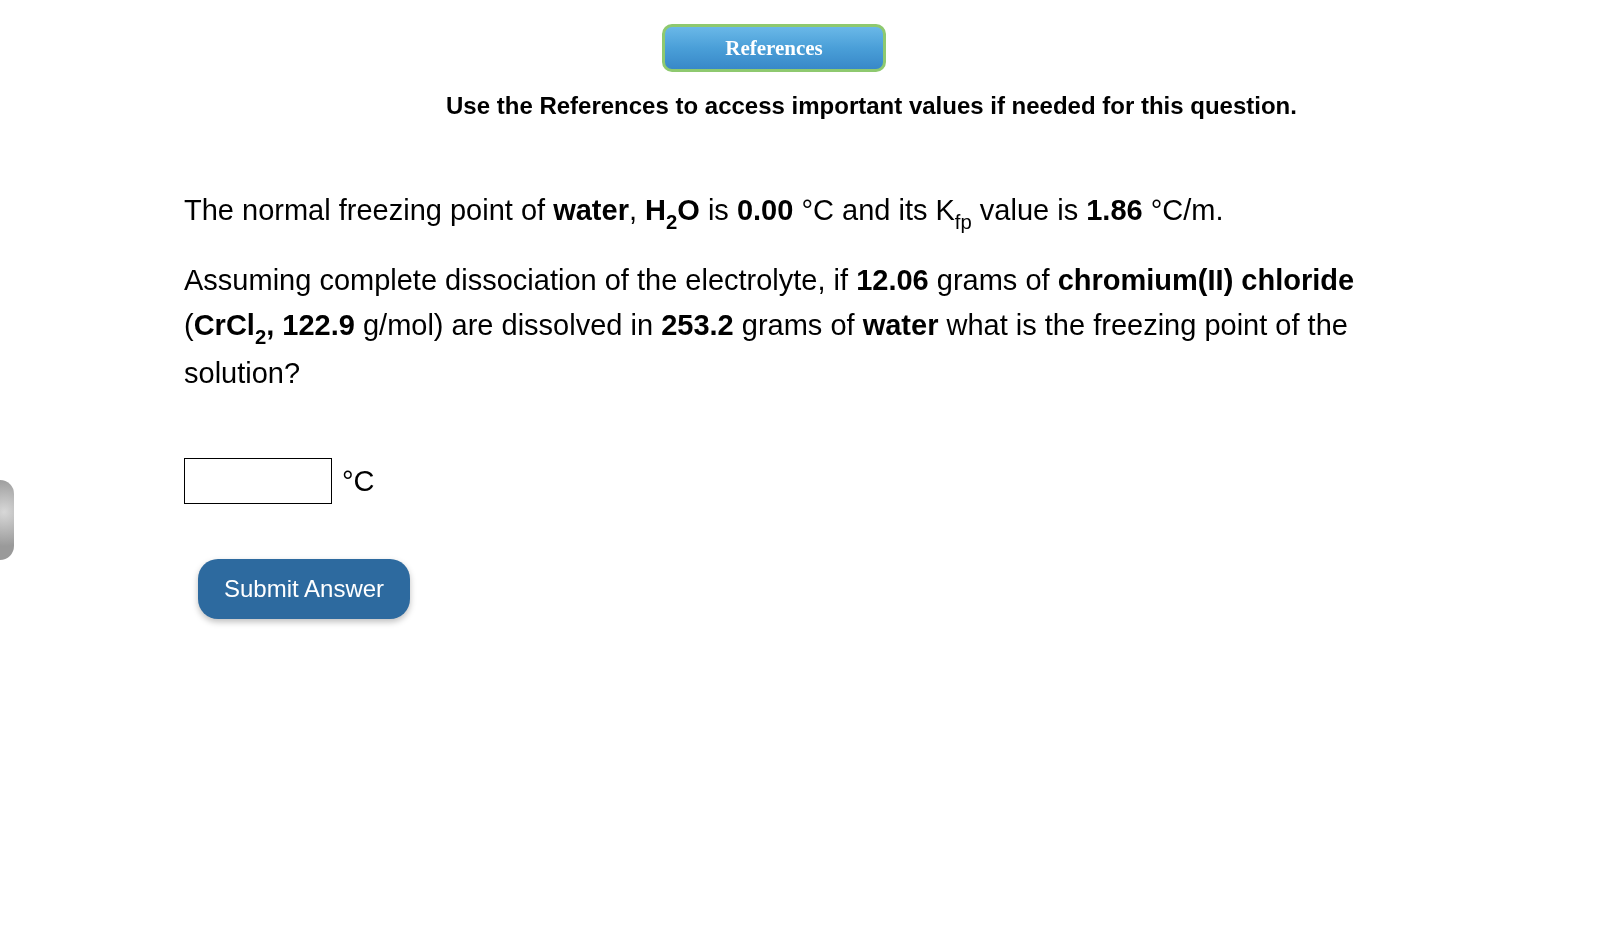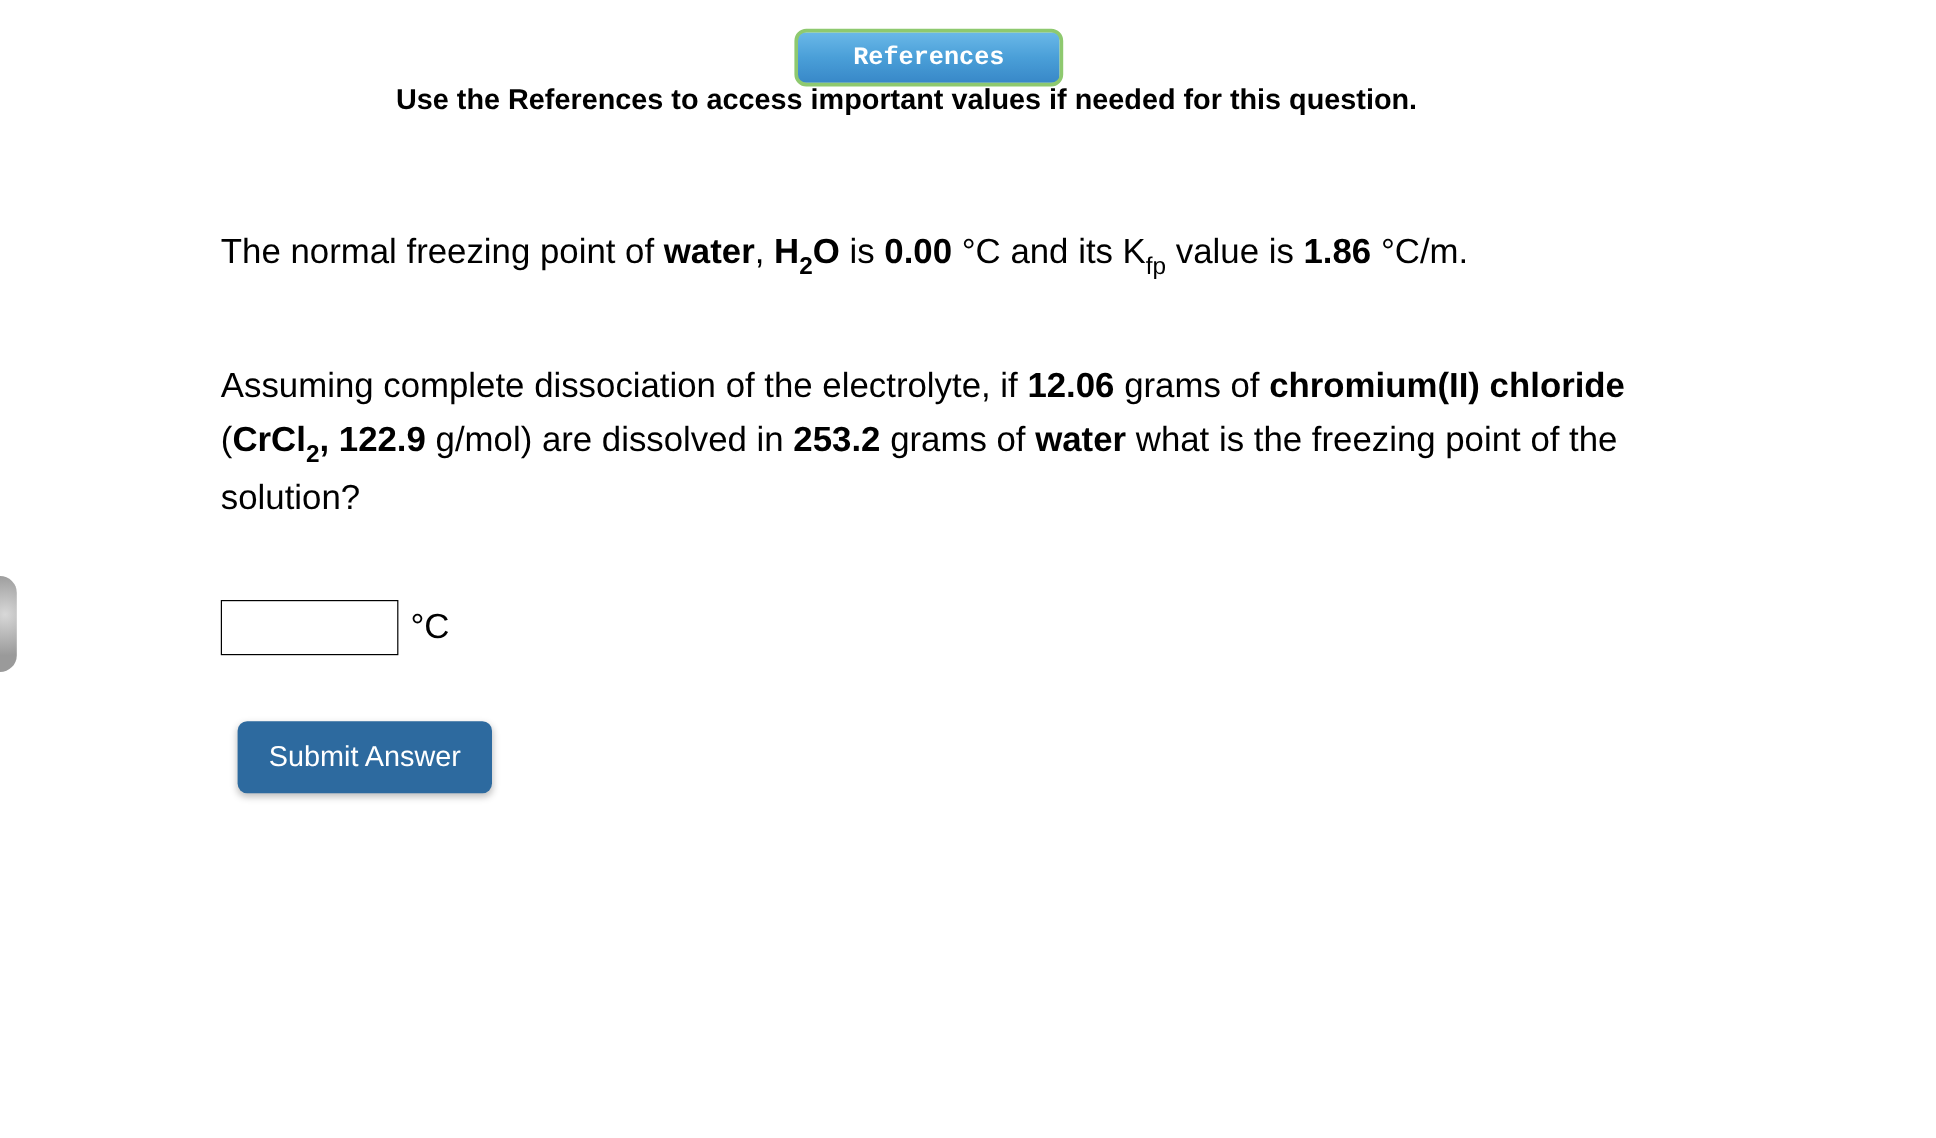--- a/index.html
+++ b/index.html
@@ -15,49 +15,49 @@
       top: 24px;
       left: 662px;
       width: 224px;
       height: 48px;
       background: linear-gradient(to bottom, #6ab8e8 0%, #4a9fd8 50%, #3888c8 100%);
       border: 3px solid #8ec96f;
       border-radius: 10px;
       color: #ffffff;
       font-weight: bold;
       font-size: 21px;
-      font-family: Liberation Mono, monospace;
+      font-family: Liberation Serif, serif;
       cursor: pointer;
       display: flex;
       align-items: center;
       justify-content: center;
     }
     .hint-text {
       position: absolute;
-      top: 70px;
+      top: 92px;
       left: 330px;
       right: 200px;
       font-size: 24px;
       font-weight: bold;
       color: #000000;
-      text-align: left;
+      text-align: center;
       font-family: Verdana, Geneva, sans-serif;
     }
     .question-body {
       position: absolute;
       top: 190px;
       left: 184px;
       right: 200px;
       font-family: Verdana, Geneva, sans-serif;
     }
     .line1 {
       font-size: 29px;
       color: #000000;
       line-height: 1.4;
-      margin-bottom: 66px;
+      margin-bottom: 24px;
     }
     .line2 {
       font-size: 29px;
       color: #000000;
       line-height: 1.55;
       margin-bottom: 62px;
     }
     .bold { font-weight: bold; }
     .sub {
       font-size: 0.7em;
@@ -81,21 +81,21 @@
       font-family: Verdana, Geneva, sans-serif;
     }
     .unit-label {
       font-size: 29px;
       color: #000000;
     }
     .submit-btn {
       background: #2d6a9f;
       color: #ffffff;
       border: none;
-      border-radius: 8px;
+      border-radius: 20px;
       font-size: 24px;
       font-family: Arial, Helvetica, sans-serif;
       padding: 16px 26px;
       cursor: pointer;
       box-shadow: 0 3px 6px rgba(0,0,0,0.25);
       margin-left: 14px;
     }
     .side-sliver {
       position: absolute;
       left: 0;

